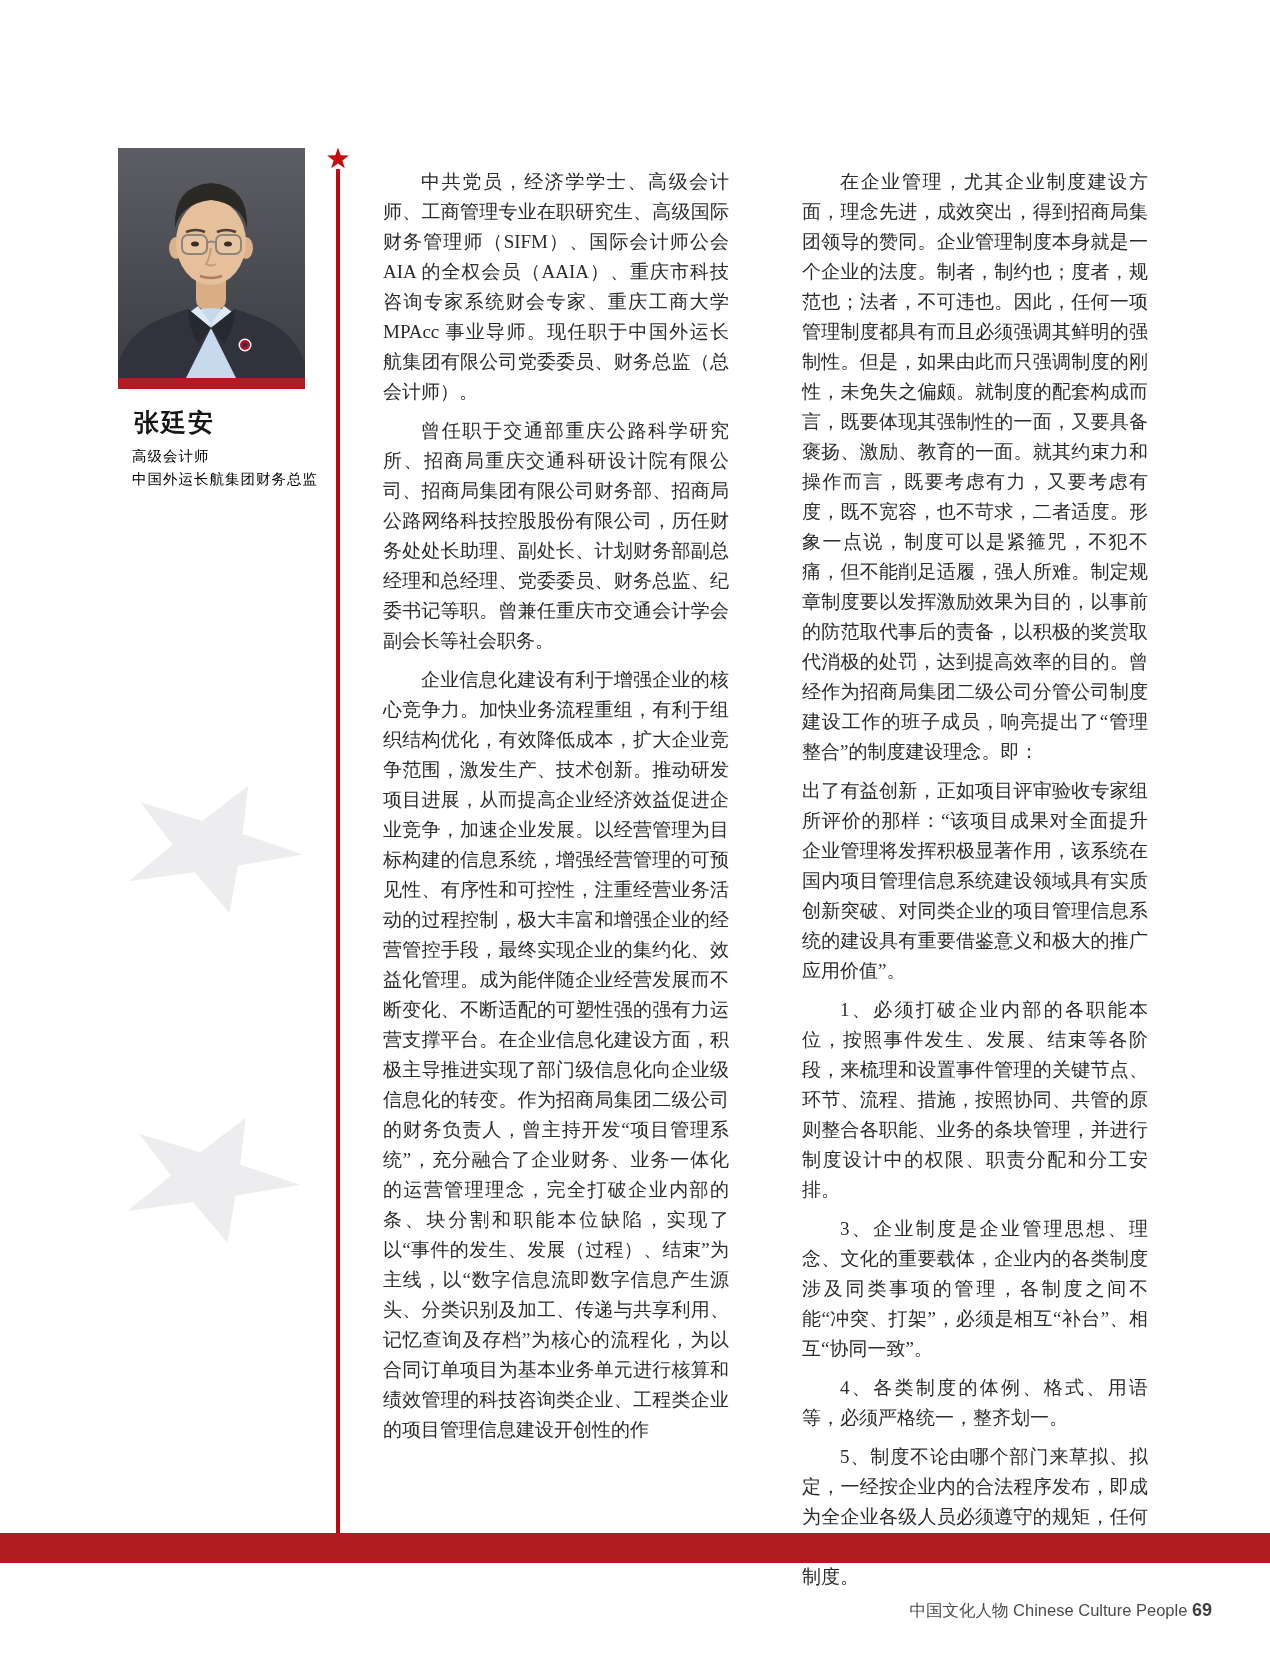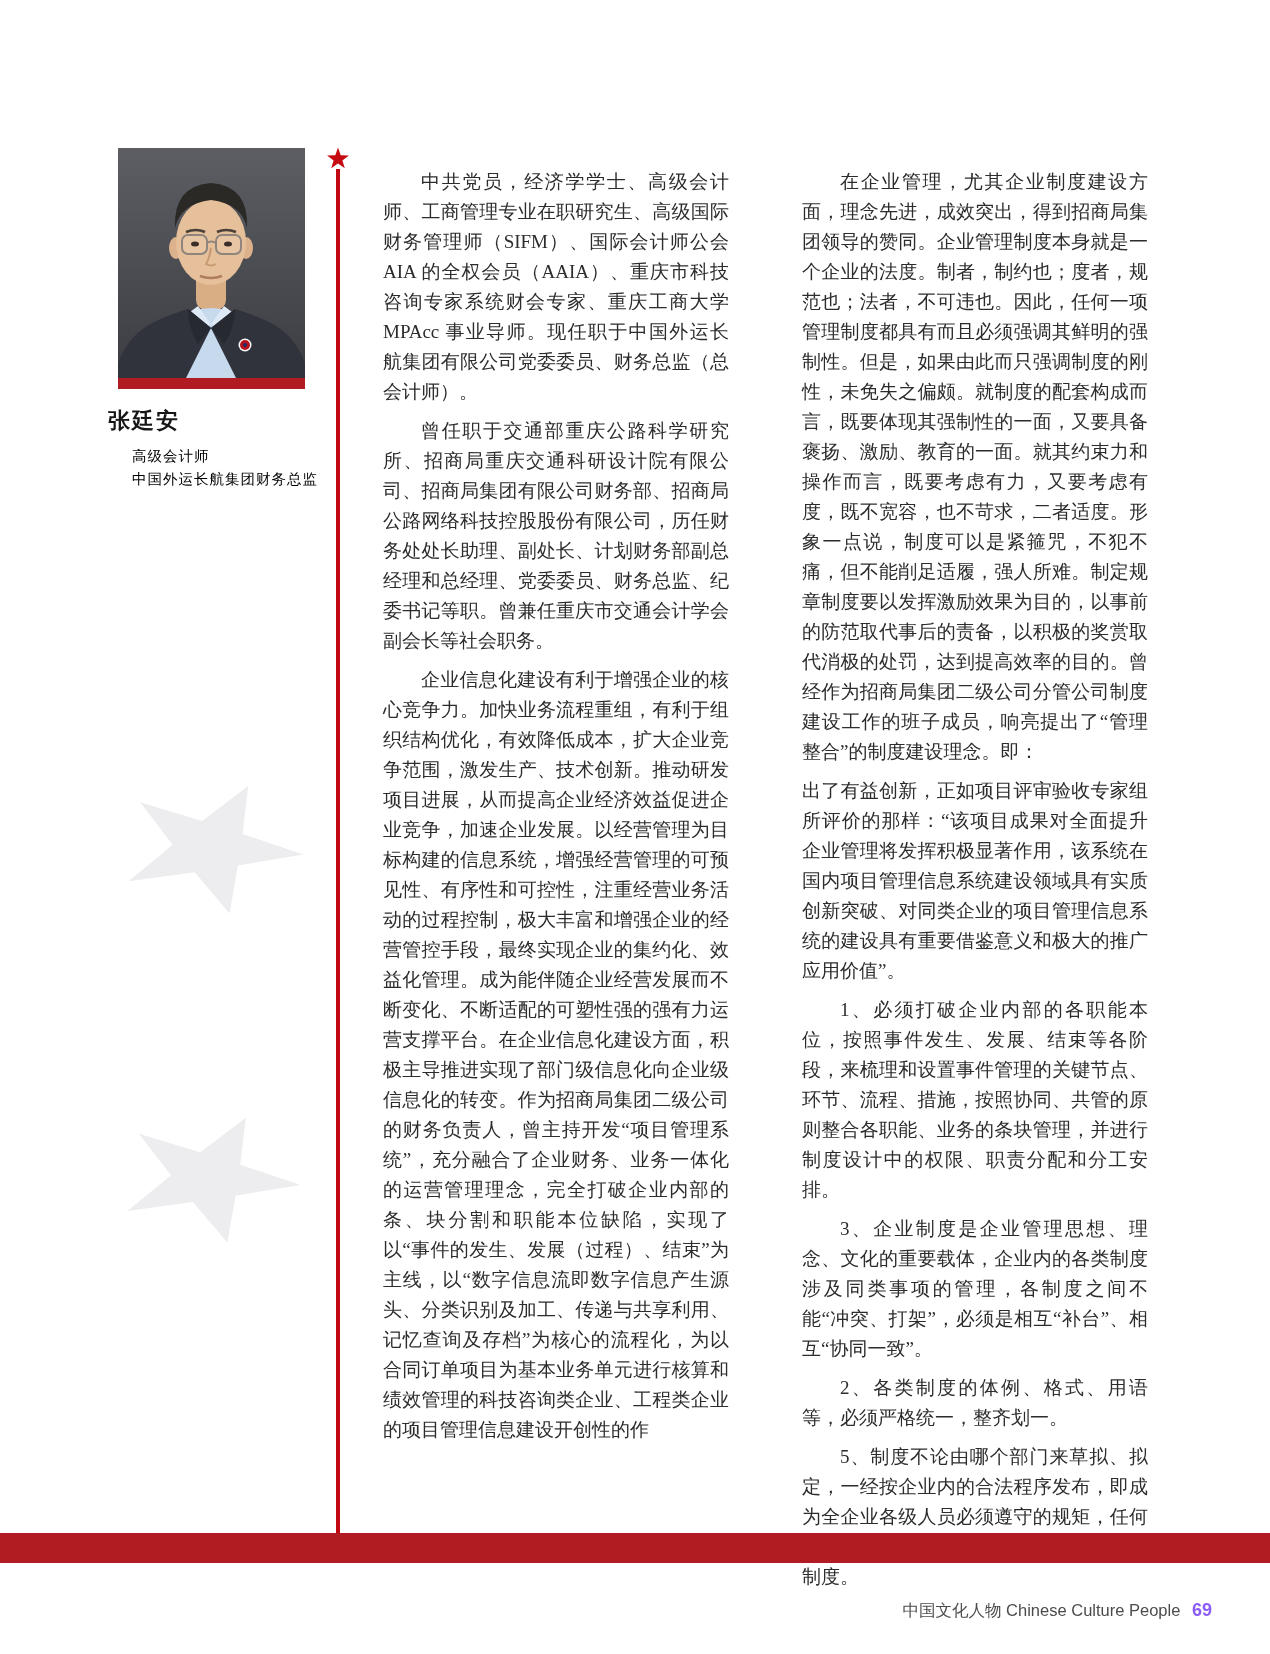--- a/index.html
+++ b/index.html
@@ -6,22 +6,22 @@
   .page{
     position:relative;width:1270px;height:1654px;background:#fff;overflow:hidden;
     font-family:"Liberation Serif",serif;
     --accent:#b01c22;--rule:#c00712;--star:#c50a11;--watermark:#ededef;
   }
   
   .photo{position:absolute;left:118px;top:148px;width:187px;height:241px;margin:0;}
   .photo svg{display:block;width:187px;height:230px;}
   .photo-bar{width:187px;height:11px;background:var(--accent);}
   
-  .p-name{position:absolute;left:108px;top:406px;margin:0;
-          font-family:"Liberation Sans",sans-serif;font-size:22px;font-weight:bold;color:#161616;letter-spacing:2px;}
+  .p-name{position:absolute;left:134px;top:406px;margin:0;
+          font-family:"Liberation Sans",sans-serif;font-size:25px;font-weight:bold;color:#161616;letter-spacing:2px;}
   .p-title{position:absolute;left:132px;margin:0;
            font-family:Liberation Mono, monospace;font-size:14.5px;color:#000000;letter-spacing:1px;}
   .p-title.t1{top:447px;} .p-title.t2{top:470px;}
   
   .star-top{position:absolute;left:326px;top:147px;width:24px;height:24px;}
   .rule-line{position:absolute;left:336px;top:169px;width:4px;height:1364px;background:var(--rule);}
   
   .watermark{position:absolute;pointer-events:none;}
   .wm1{left:116px;top:780px;width:188px;height:135px;}
   .wm2{left:115px;top:1112px;width:186px;height:132px;}
@@ -29,21 +29,21 @@
   
   .col{position:absolute;top:158px;width:364px;font-size:19px;line-height:30px;
        text-align:justify;color:#2c2c2c;}
   .col1{left:374px;} .col2{left:793px;}
   .para{margin:9px;text-indent:2em;}
   .para.noindent{text-indent:0;}
   
   .bottom-bar{position:absolute;left:0;top:1533px;width:1270px;height:30px;background:var(--accent);}
   .footer{position:absolute;top:1600px;right:58px;margin:0;white-space:nowrap;
           font-family:"Liberation Sans",sans-serif;font-size:16.5px;color:#4c4c4c;}
-  .footer .pagenum{font-weight:bold;color:#8b5cf6;font-size:18px;margin-left:7px;}
+  .footer .pagenum{font-weight:bold;color:#404040;font-size:18px;}
 </style>
 </head>
 <body>
 
 <div class="page" style="--accent: #b01c22; --rule: #c00712; --watermark: #ededef;">
 
   <figure class="photo">
     <svg viewBox="0 0 187 230">
       <defs>
         <linearGradient id="bg" x1="0" y1="0" x2="0" y2="1">
@@ -114,21 +114,21 @@
   <section class="col col1" id="col1">
       <p class="para">中共党员，经济学学士、高级会计师、工商管理专业在职研究生、高级国际财务管理师（SIFM）、国际会计师公会AIA 的全权会员（AAIA）、重庆市科技咨询专家系统财会专家、重庆工商大学 MPAcc 事业导师。现任职于中国外运长航集团有限公司党委委员、财务总监（总会计师）。</p>
       <p class="para">曾任职于交通部重庆公路科学研究所、招商局重庆交通科研设计院有限公司、招商局集团有限公司财务部、招商局公路网络科技控股股份有限公司，历任财务处处长助理、副处长、计划财务部副总经理和总经理、党委委员、财务总监、纪委书记等职。曾兼任重庆市交通会计学会副会长等社会职务。</p>
       <p class="para">企业信息化建设有利于增强企业的核心竞争力。加快业务流程重组，有利于组织结构优化，有效降低成本，扩大企业竞争范围，激发生产、技术创新。推动研发项目进展，从而提高企业经济效益促进企业竞争，加速企业发展。以经营管理为目标构建的信息系统，增强经营管理的可预见性、有序性和可控性，注重经营业务活动的过程控制，极大丰富和增强企业的经营管控手段，最终实现企业的集约化、效益化管理。成为能伴随企业经营发展而不断变化、不断适配的可塑性强的强有力运营支撑平台。在企业信息化建设方面，积极主导推进实现了部门级信息化向企业级信息化的转变。作为招商局集团二级公司的财务负责人，曾主持开发“项目管理系统”，充分融合了企业财务、业务一体化的运营管理理念，完全打破企业内部的条、块分割和职能本位缺陷，实现了以“事件的发生、发展（过程）、结束”为主线，以“数字信息流即数字信息产生源头、分类识别及加工、传递与共享利用、记忆查询及存档”为核心的流程化，为以合同订单项目为基本业务单元进行核算和绩效管理的科技咨询类企业、工程类企业的项目管理信息建设开创性的作</p>
     </section>
   <section class="col col2" id="col2">
       <p class="para">在企业管理，尤其企业制度建设方面，理念先进，成效突出，得到招商局集团领导的赞同。企业管理制度本身就是一个企业的法度。制者，制约也；度者，规范也；法者，不可违也。因此，任何一项管理制度都具有而且必须强调其鲜明的强制性。但是，如果由此而只强调制度的刚性，未免失之偏颇。就制度的配套构成而言，既要体现其强制性的一面，又要具备褒扬、激励、教育的一面。就其约束力和操作而言，既要考虑有力，又要考虑有度，既不宽容，也不苛求，二者适度。形象一点说，制度可以是紧箍咒，不犯不痛，但不能削足适履，强人所难。制定规章制度要以发挥激励效果为目的，以事前的防范取代事后的责备，以积极的奖赏取代消极的处罚，达到提高效率的目的。曾经作为招商局集团二级公司分管公司制度建设工作的班子成员，响亮提出了“管理整合”的制度建设理念。即：</p>
       <p class="para noindent">出了有益创新，正如项目评审验收专家组所评价的那样：“该项目成果对全面提升企业管理将发挥积极显著作用，该系统在国内项目管理信息系统建设领域具有实质创新突破、对同类企业的项目管理信息系统的建设具有重要借鉴意义和极大的推广应用价值”。</p>
       <p class="para">1、必须打破企业内部的各职能本位，按照事件发生、发展、结束等各阶段，来梳理和设置事件管理的关键节点、环节、流程、措施，按照协同、共管的原则整合各职能、业务的条块管理，并进行制度设计中的权限、职责分配和分工安排。</p>
       <p class="para">3、企业制度是企业管理思想、理念、文化的重要载体，企业内的各类制度涉及同类事项的管理，各制度之间不能“冲突、打架”，必须是相互“补台”、相互“协同一致”。</p>
-      <p class="para">2、各类制度的体例、格式、用语等，必须严格统一，整齐划一。</p>
+      <p class="para">4、各类制度的体例、格式、用语等，必须严格统一，整齐划一。</p>
       <p class="para">5、制度不论由哪个部门来草拟、拟定，一经按企业内的合法程序发布，即成为全企业各级人员必须遵守的规矩，任何人都须服从制度约束，任何人都不得挑战制度。</p>
     </section>
 
   <div class="bottom-bar"></div>
   <p class="footer">
     <span>中国文化人物</span>
     <span>Chinese Culture People</span>
     <span class="pagenum">69</span>
   </p>
 </div>

